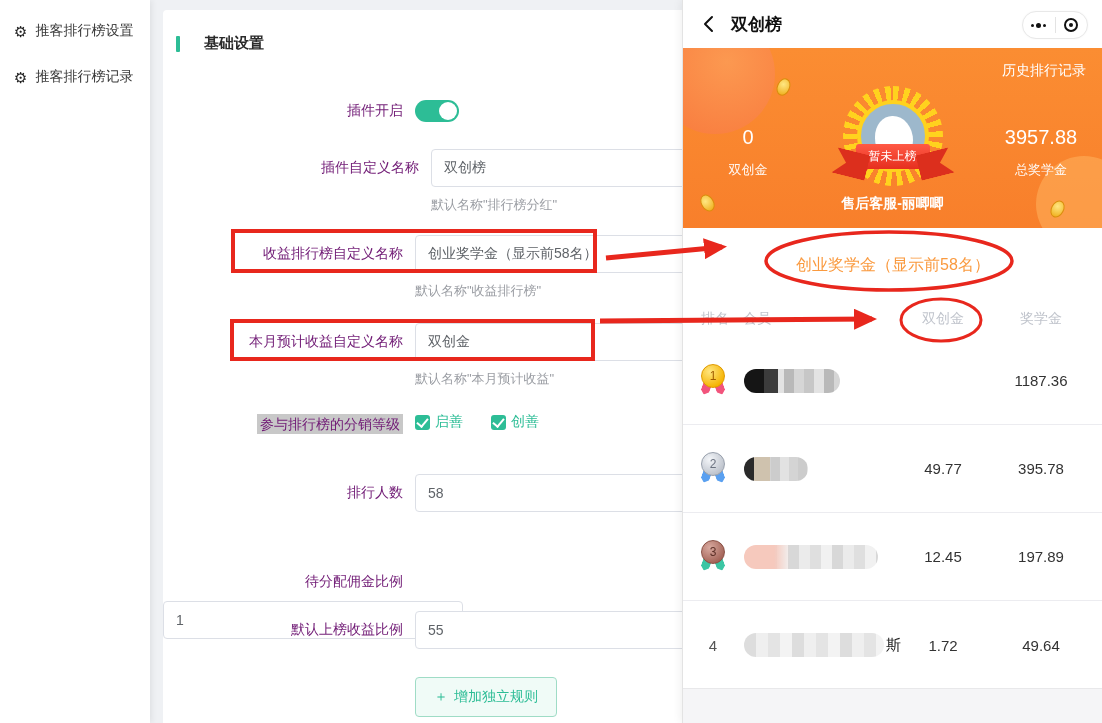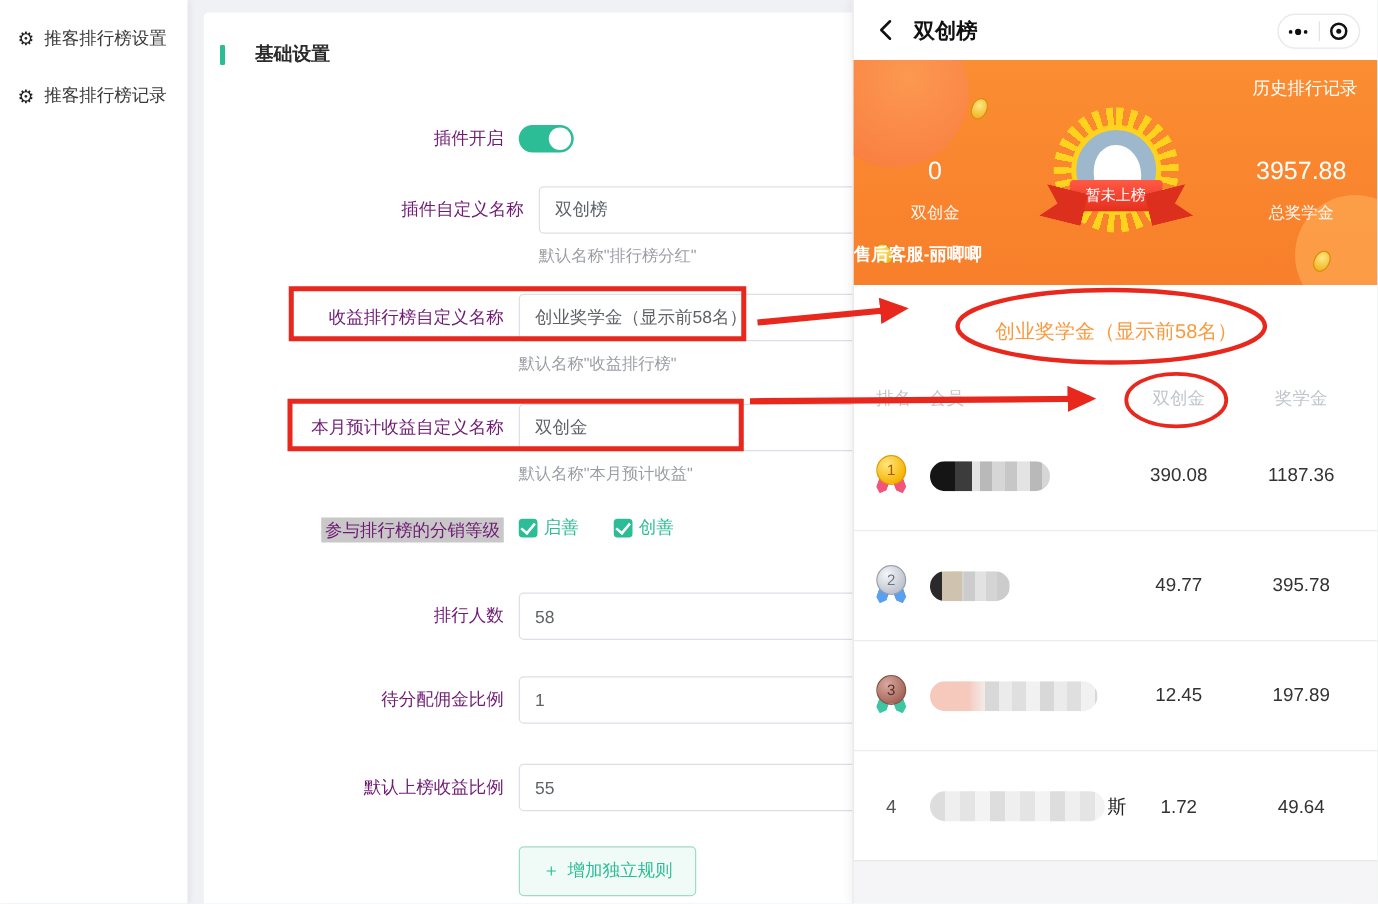--- a/index.html
+++ b/index.html
@@ -85,21 +85,21 @@
             background:#9db8cc; border:4px solid #ffd21e; overflow:hidden; }
   .avatar::after { content:""; position:absolute; left:14px; top:12px; width:38px; height:46px; border-radius:46% 54% 48% 52%;
                    background:radial-gradient(circle at 50% 40%, #fff 55%, #e8eef2 90%); }
   .ribbon { position:absolute; left:50%; top:96px; transform:translateX(-50%); z-index:4;
             background:linear-gradient(180deg,#ff5a45,#e62f1f); color:#fff; font-size:12px;
             padding:4px 13px; border-radius:3px; white-space:nowrap; }
   .ribbon::before, .ribbon::after { content:""; position:absolute; top:7px; width:34px; height:26px;
             background:#dc2f1d; z-index:-1; }
   .ribbon::before { left:-22px; transform:rotate(14deg); clip-path:polygon(0 0,100% 0,100% 100%,0 100%,35% 50%); }
   .ribbon::after  { right:-22px; transform:rotate(-14deg); clip-path:polygon(0 0,100% 0,65% 50%,100% 100%,0 100%); }
-  .banner-name { position:absolute; left:0; right:0; top:147px; color:#fff; font-size:14px; font-weight:bold; }
+  .banner-name { position:absolute; left:0; right:0; top:147px; text-align:center; color:#fff; font-size:14px; font-weight:bold; }
 
   .board-title { position:absolute; left:0; width:420px; top:255px; text-align:center;
                  color:#fa9a3f; font-size:16px; }
   .thead { position:absolute; top:310px; left:0; width:420px; height:20px; font-size:14px; color:#c0c4cc; }
   .th { position:absolute; top:0; }
   .th.h0 { left:18px; } .th.h1 { left:60px; }
   .th.h2 { left:218px; width:84px; text-align:center; }
   .th.h3 { left:316px; width:84px; text-align:center; }
 
   .rows { position:absolute; top:337px; left:0; width:420px; }
@@ -209,21 +209,21 @@
       </div>
     </div>
 
     <div class="frow" style="top:463px;">
       <div class="flabel">排行人数</div>
       <div class="fctrl">
         <input class="tinput" type="text" value="58" style="">
       </div>
     </div>
 
-    <div class="frow" style="top:530px;">
+    <div class="frow" style="top:552px;flex-direction:column;">
       <div class="flabel">待分配佣金比例</div>
       <div class="fctrl">
         <input class="tinput" type="text" value="1" style="">
       </div>
     </div>
 
     <div class="frow" style="top:600px;">
       <div class="flabel">默认上榜收益比例</div>
       <div class="fctrl">
         <input class="tinput" type="text" value="55" style="">
@@ -297,21 +297,20 @@
 
       <div class="rrow">
         <span class="rcell-rank">
           <span class="medal gold">
             <span class="disc">1</span>
           </span>
         </span>
         <span class="rcell-name">
             <span class="bname n1"></span>
           </span>
-        <span class="rcell-v1">390.08</span>
         <span class="rcell-v2">1187.36</span>
       </div>
 
       <div class="rrow">
         <span class="rcell-rank">
           <span class="medal silver">
             <span class="disc">2</span>
           </span>
         </span>
         <span class="rcell-name">

